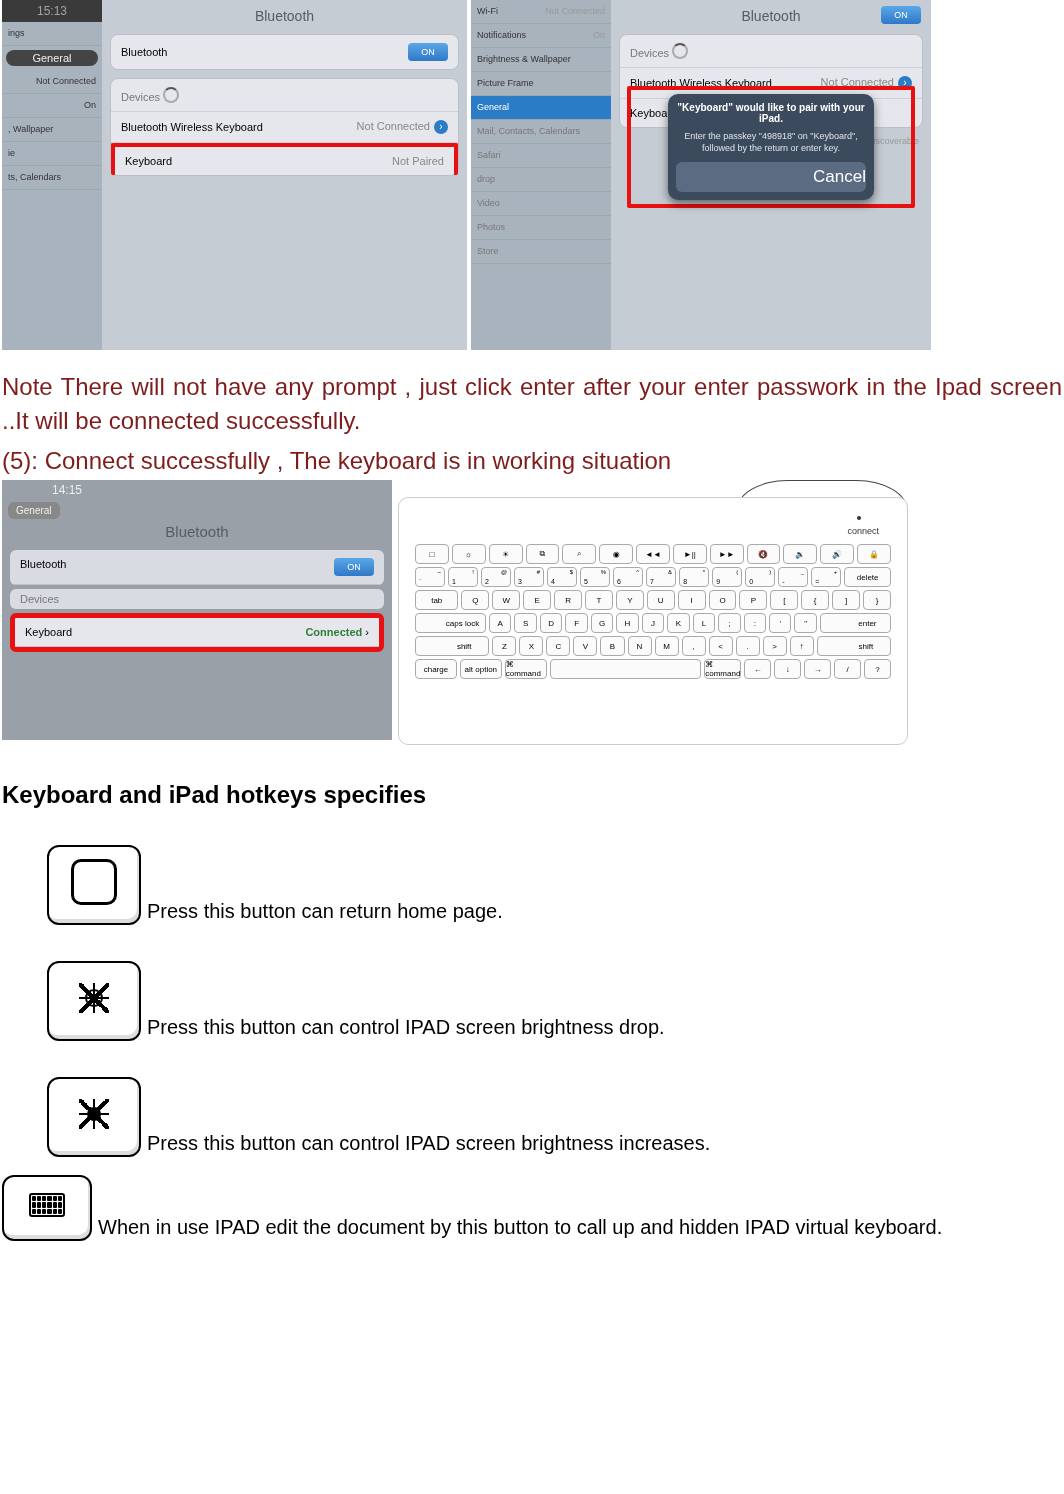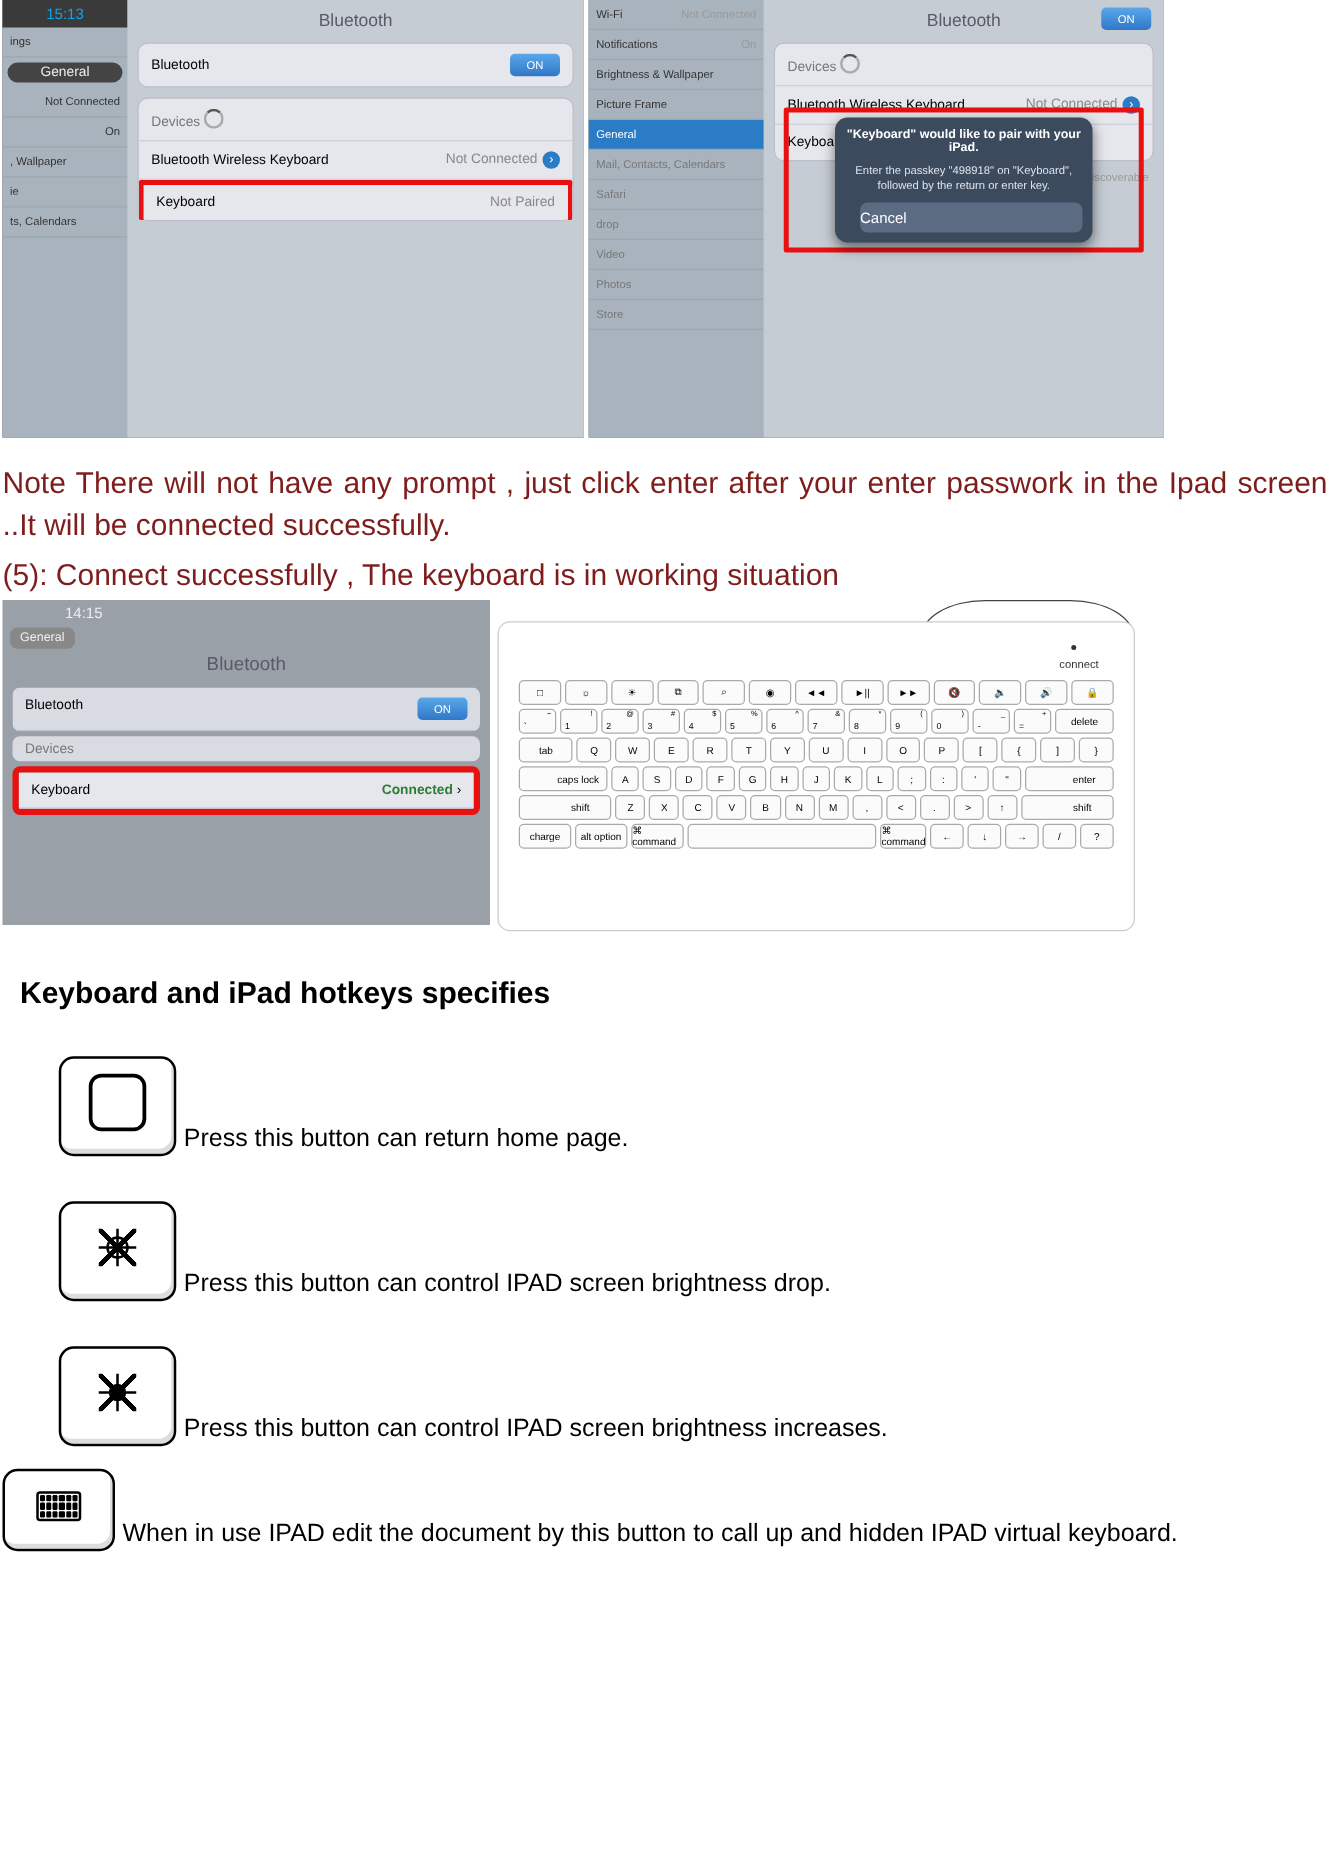--- a/index.html
+++ b/index.html
@@ -21,21 +21,21 @@
   .shot.left { width: 465px; }
   .shot.right { width: 460px; }
   .ipad-screen {
     position:absolute; inset:0; background:#b8bec6;
     display:flex; font-size:11px;
   }
   .sidebar {
     width: 100px; background:#a9b3bd; color:#333;
   }
   .sidebar.right-side { width: 140px; }
-  .sidebar .time { font-size:12px; color:#0ea5e9; text-align:center; padding:4px 0; background:#3a3a3a; }
+  .sidebar .time { font-size:12px; color:#a3a3a3; text-align:center; padding:4px 0; background:#3a3a3a; }
   .sidebar .nav-general {
     background:#444; color:#eee; font-size:11px; border-radius:10px; margin:4px; padding:2px 6px; text-align:center;
   }
   .sidebar .item { padding:6px 6px; border-bottom:1px solid #9aa; color:#333; font-size:10px; }
   .sidebar .item.sel { background:#2a7cc7; color:#fff; }
   .sidebar .item.tiny { font-size:9px; line-height:11px; }
   .sidebar .item.muted { color:#777; }
   .sidebar .item .sub { display:block; float:right; color:#999; font-size:9px;}
   .main {
     flex:1; background:#c6ccd4; padding:4px 8px;
@@ -64,21 +64,21 @@
     border:4px solid #e81010; border-radius:2px;
   }
   
   .dialog {
     position:absolute; background:#3c4a5e; border-radius:10px;
     color:#fff; font-size:10px; width:190px; padding:8px; box-shadow:0 4px 10px rgba(0,0,0,.5);
   }
   .dialog .headline { text-align:center; font-weight:bold; margin-bottom:6px;}
   .dialog .msg { text-align:center; font-size:9px; line-height:12px; margin-bottom:8px; color:#dfe3ea;}
   .dialog .cancel {
-    background:#5b6b82; border-radius:6px; text-align:left; padding:5px 0; color:#fff; font-size:12px;margin-left:12px;
+    background:#5b6b82; border-radius:6px; text-align:right; padding:5px 0; color:#fff; font-size:17px;
   }
 
   
   .body-text { padding:20px 2px 0; font-size:24px; line-height:34px; text-align:justify; color:#7f1d1d;}
   .body-text.tight { padding-top:6px; line-height:34px;}
 
   
   .shots-row2 { display:flex; gap:6px; padding:2px 2px 0; align-items:stretch;}
   .shot2-left {
     width:390px; height:260px; background:#9aa0a8; position:relative; font-size:11px;
@@ -118,21 +118,21 @@
     flex:1; border:1px solid #aaa; border-radius:4px; background:#fbfbfb; height:18px; font-size:8px;
     display:flex; align-items:center; justify-content:center; position:relative;
   }
   .kb-key.wide { flex:1.6;}
   .kb-key.wider { flex:2.2;padding-left:24px;}
   .kb-key.space { flex:6;}
   .kb-key .top { position:absolute; top:1px; right:3px; font-size:6px;}
   .kb-key .bot { position:absolute; bottom:1px; left:3px; font-size:7px;}
   .kb-row.fn .kb-key{ font-size:8px; }
 
-  h2.hotkeys { font-size:24px; font-weight:bold; padding:36px 16px 8px; margin:0;}
+  h2.hotkeys { font-size:24px; font-weight:bold; padding:36px 2px 8px; margin:0;}
 
   .hotkey-row { display:flex; align-items:flex-end; padding:10px 2px 8px; gap:6px;}
   .hotkey-row.pad-top { padding-top:28px;margin-left:45px; }
   .key-icon {
     width:90px; height:70px; border:2px solid #000; border-radius:12px;
     background:#fff; display:flex; align-items:center; justify-content:center; padding-bottom:6px;
     box-shadow: inset -2px -4px 0 #ddd;
   }
   .key-icon.small { width:84px; height:60px;}
   .key-icon.smaller { width:86px; height:56px;}

